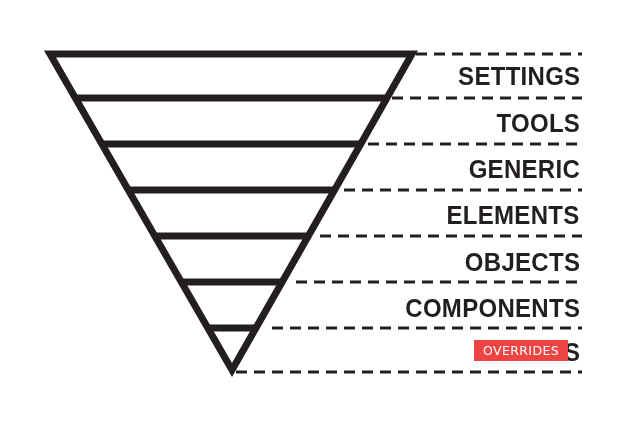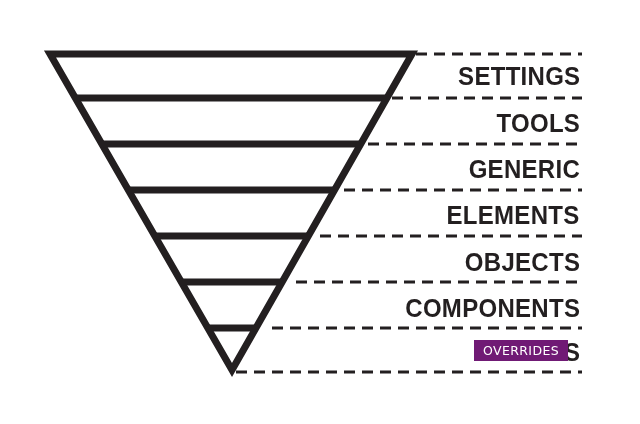--- a/index.html
+++ b/index.html
@@ -5,21 +5,21 @@
   html, body { margin: 0; padding: 0; background: #ffffff; }
   body { width: 640px; height: 424px; position: relative; overflow: hidden; font-family: "Liberation Sans", sans-serif; }
   #diagram { position: absolute; left: 0; top: 0; width: 640px; height: 424px; }
   .label {
     position: absolute; right: 60px; font-family: "Liberation Sans", sans-serif;
     font-weight: bold; font-size: 25px; color: #231f20; letter-spacing: 0.3px; line-height: 1;
     text-align: right; white-space: nowrap; transform: scaleX(0.96); transform-origin: right center;
   }
   .badge {
     position: absolute; left: 474px; top: 340px; width: 94px; height: 21px;
-    background: #701a75; color: #ffffff; font-family: "DejaVu Sans", sans-serif;
+    background: #ef4444; color: #ffffff; font-family: "DejaVu Sans", sans-serif;
     font-size: 12.5px; line-height: 21px; text-align: center; letter-spacing: 0.4px;
   }
 </style>
 </head>
 <body>
 
 <svg id="diagram" width="640" height="424" viewBox="0 0 640 424" xmlns="http://www.w3.org/2000/svg">
 
   <g stroke="#231f20" stroke-width="3" stroke-dasharray="11,7" fill="none">
     <line x1="416" y1="54" x2="582" y2="54"></line>

